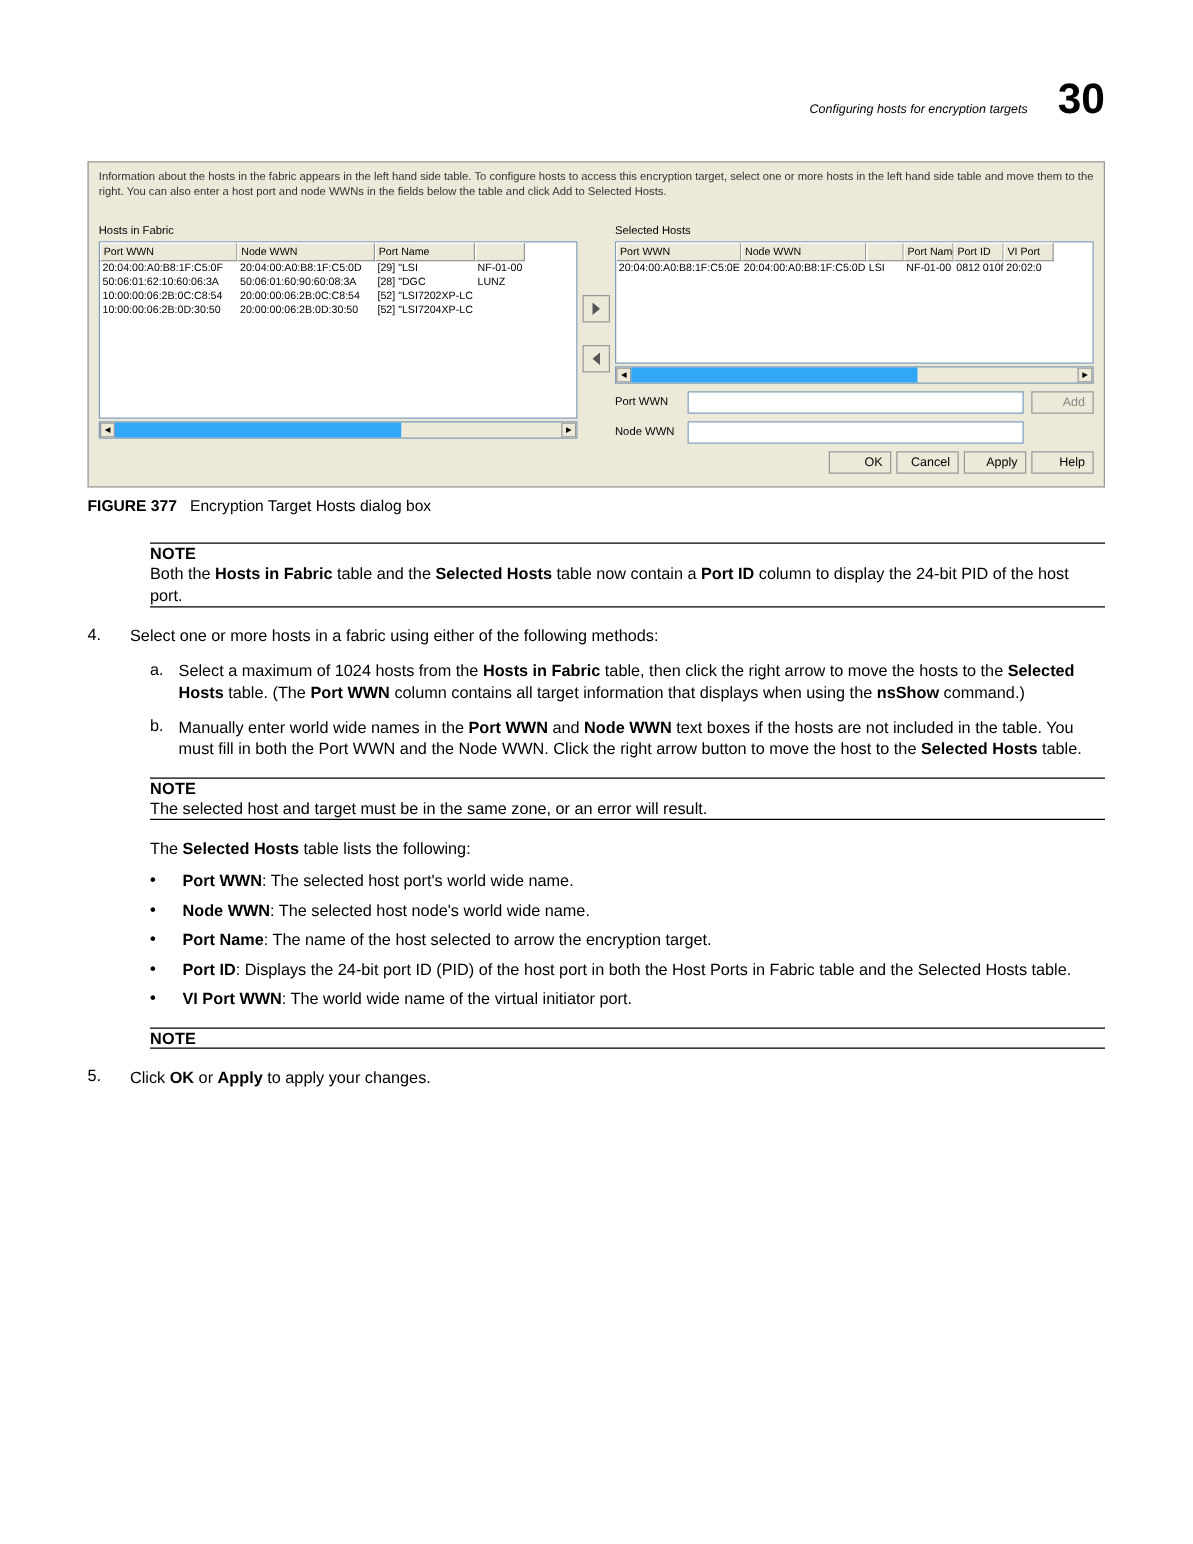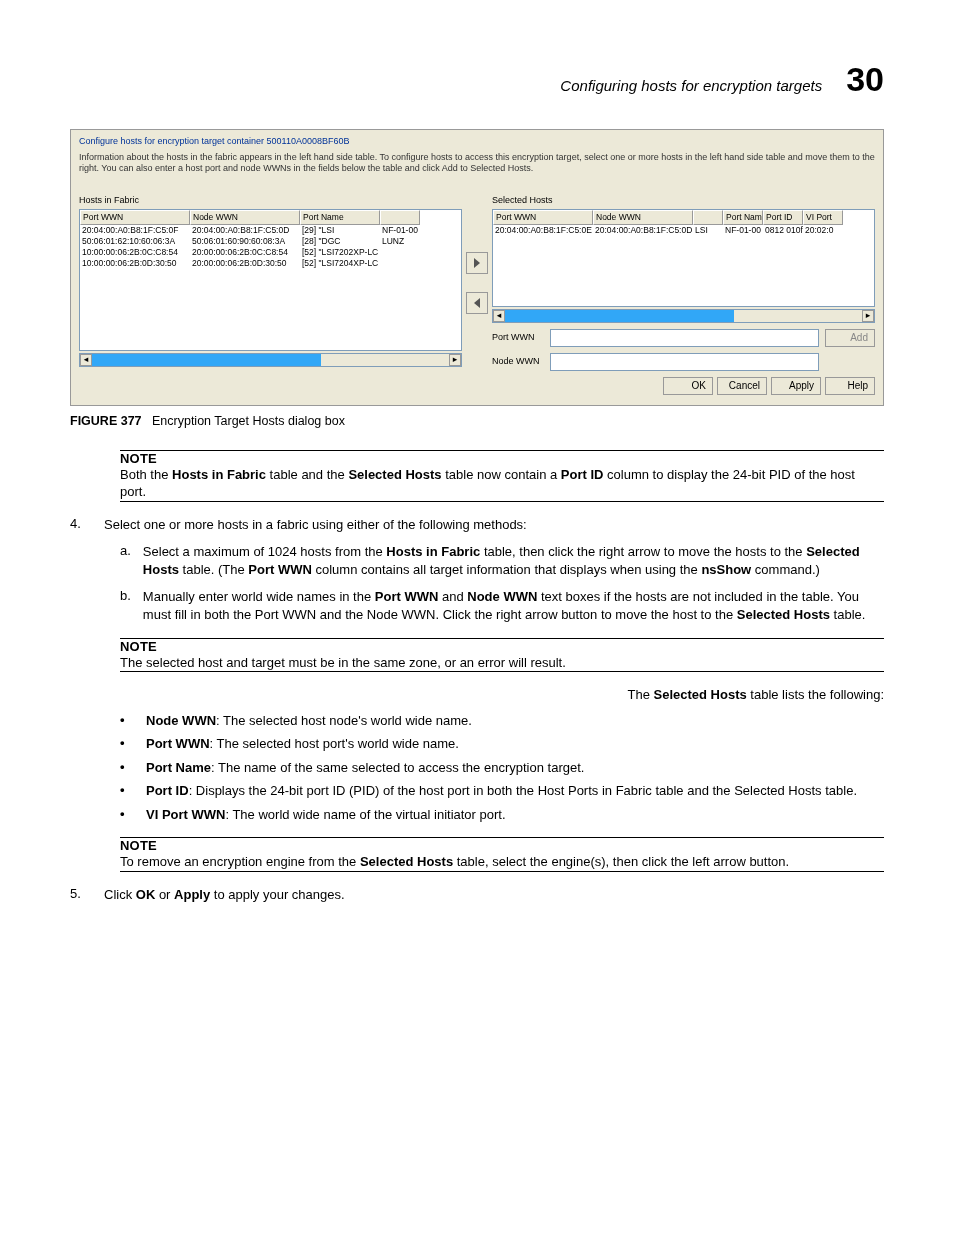--- a/index.html
+++ b/index.html
@@ -14,21 +14,21 @@
     padding: 60px 70px 60px 70px;
     box-sizing: border-box;
   }
   .header-row {
     display: flex;
     justify-content: flex-end;
     align-items: baseline;
     gap: 24px;
     margin-bottom: 30px;
   }
-  .header-title { font-size: 15px; font-style: italic; }
+  .header-title { font-size: 10px; font-style: italic; }
   .chapter-num { font-size: 34px; font-weight: bold; }
 
   
   .dialog {
     background: #ece9d8;
     border: 1px solid #999;
     padding: 6px 8px 10px;
     font-size: 9px;
     line-height: 1.3;
     margin: 0 0 8px 0;
@@ -81,34 +81,33 @@
   .body-txt { margin-left: 0; font-size: 13px; line-height:1.35;}
   .step { display:flex; gap:12px; margin-top: 14px; margin-bottom: 8px;}
   .step .num { width:22px; }
   .sub-list { margin-left: 50px; }
   .sub-item { display:flex; gap:12px; margin: 10px 0; }
   .sub-item .let { width:16px; }
   .bullets { margin:8px 0 8px 50px; padding:0; list-style:none;}
   .bullets li { display:flex; gap:12px; margin:6px 0; }
   .bullets li::before { content:"•"; font-weight:bold; width:14px; }
   .bold { font-weight:bold; }
-  .plain { margin-left:50px; margin-top:12px;text-align:right; }
+  .plain { margin-left:50px; margin-top:12px; }
 </style>
 </head>
 <body>
 
 <div class="page">
 
   <div class="header-row">
     <span class="header-title">Configuring hosts for encryption targets</span>
     <span class="chapter-num">30</span>
   </div>
 
   <div class="dialog">
-    <div class="dlg-title">Configure hosts for encryption target container 500110A0008BF60B</div>
     <div class="dlg-info">Information about the hosts in the fabric appears in the left hand side table. To configure hosts to access this encryption target, select one or more hosts in the left hand side table and move them to the right. You can also enter a host port and node WWNs in the fields below the table and click Add to Selected Hosts.</div>
 
     <div class="panels">
       <div class="panel left">
         <div class="panel-label">Hosts in Fabric</div>
         <div class="tbl-wrap">
           <div class="tbl-head">
             <div>Port WWN</div>
             <div>Node WWN</div>
             <div>Port Name</div>
@@ -247,41 +246,38 @@
     <div class="note-h">NOTE</div>
     <div class="body-txt">The selected host and target must be in the same zone, or an error will result.</div>
   </div>
 
   <div class="plain body-txt">
     <span>The </span><span class="bold">Selected Hosts</span><span> table lists the following:</span>
   </div>
 
   <ul class="bullets" id="bullets">
       <li>
+        <div class="body-txt"><span class="bold">Port WWN</span><span>: The selected host port's world wide name.</span></div>
+      </li>
+      <li>
         <div class="body-txt"><span class="bold">Node WWN</span><span>: The selected host node's world wide name.</span></div>
       </li>
       <li>
-        <div class="body-txt"><span class="bold">Port WWN</span><span>: The selected host port's world wide name.</span></div>
-      </li>
-      <li>
-        <div class="body-txt"><span class="bold">Port Name</span><span>: The name of the same selected to access the encryption target.</span></div>
+        <div class="body-txt"><span class="bold">Port Name</span><span>: The name of the host selected to arrow the encryption target.</span></div>
       </li>
       <li>
         <div class="body-txt"><span class="bold">Port ID</span><span>: Displays the 24-bit port ID (PID) of the host port in both the Host Ports in Fabric table and the Selected Hosts table.</span></div>
       </li>
       <li>
         <div class="body-txt"><span class="bold">VI Port WWN</span><span>: The world wide name of the virtual initiator port.</span></div>
       </li>
     </ul>
 
   <div class="note-block">
     <div class="note-h">NOTE</div>
-    <div class="body-txt">
-      <span>To remove an encryption engine from the </span><span class="bold">Selected Hosts</span><span> table, select the engine(s), then click the left arrow button.</span>
-    </div>
   </div>
 
   <div class="step">
     <div class="num">5.</div>
     <div class="body-txt">
       <span>Click </span><span class="bold">OK</span><span> or </span><span class="bold">Apply</span><span> to apply your changes.</span>
     </div>
   </div>
 
 </div>

